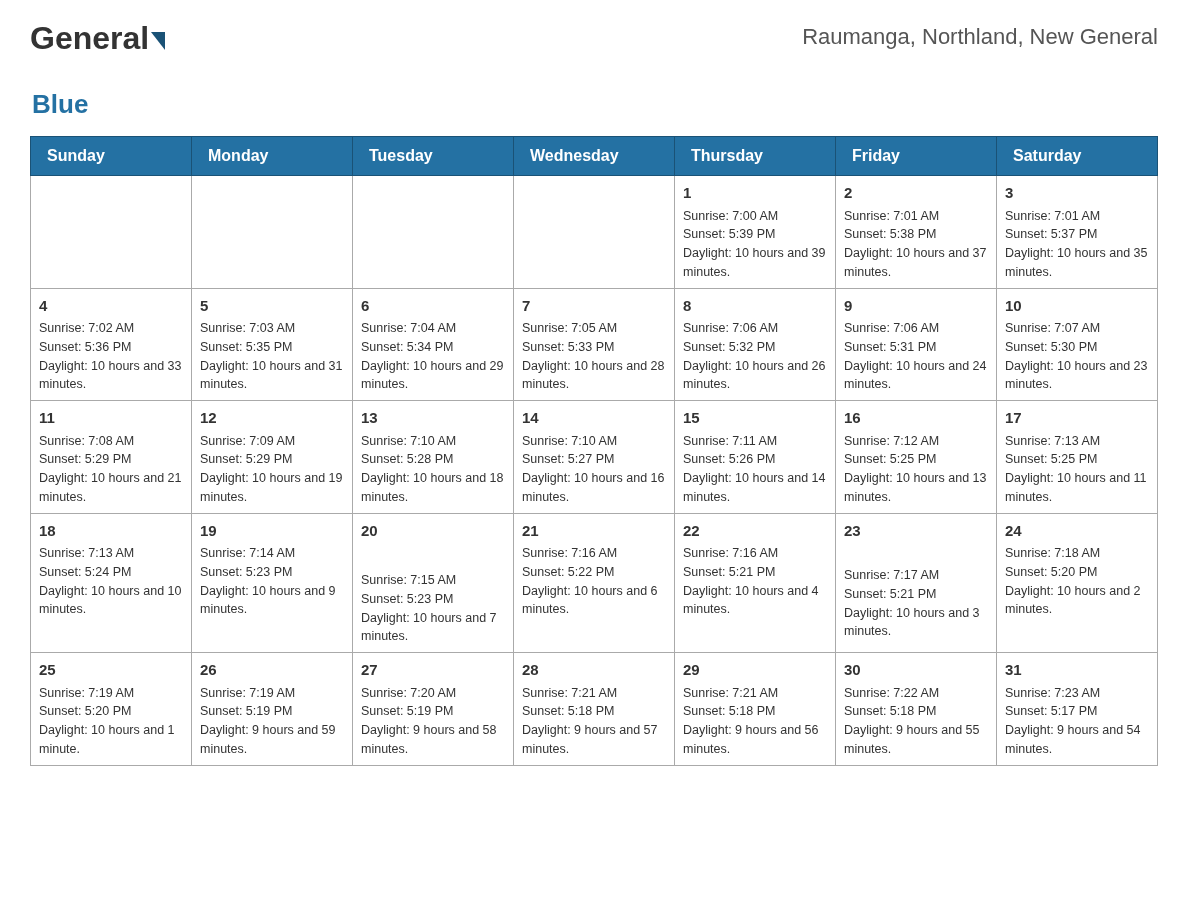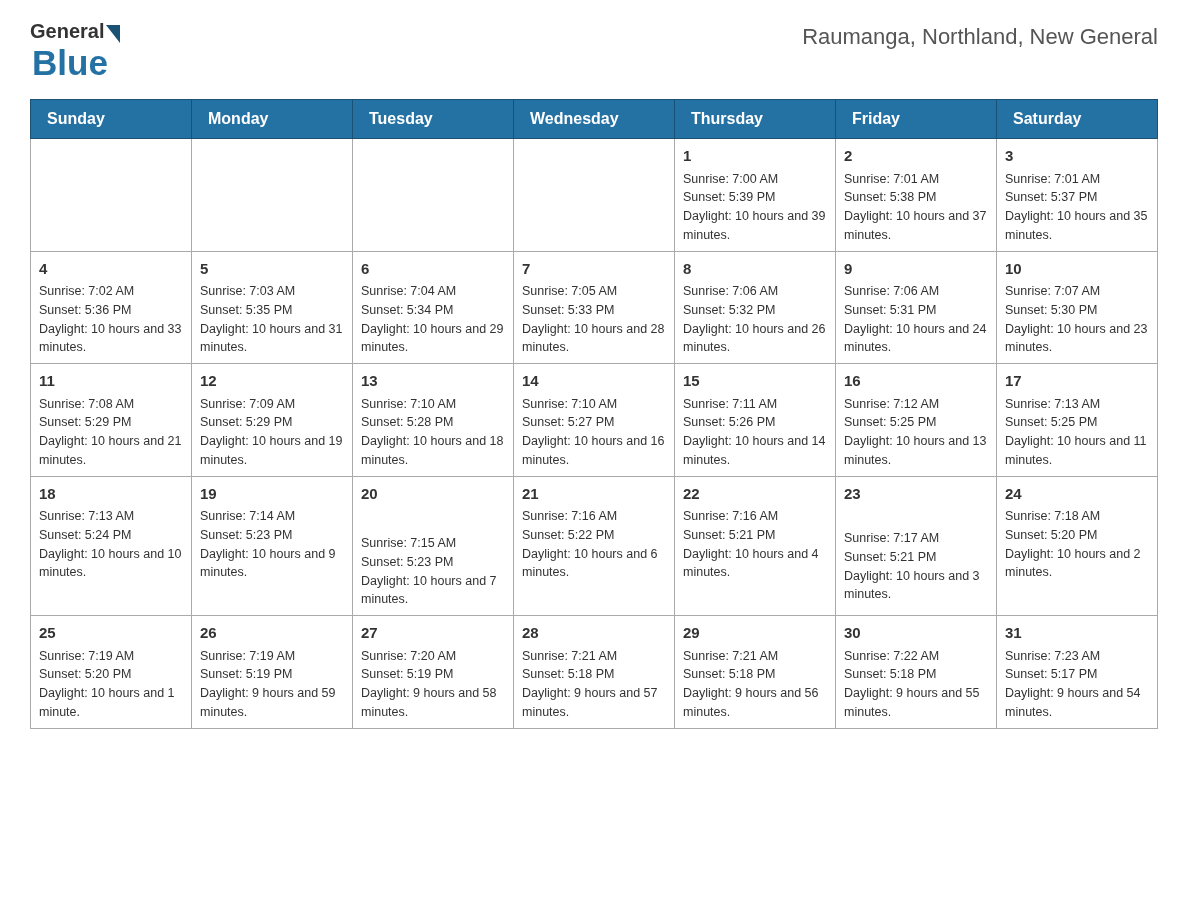--- a/index.html
+++ b/index.html
@@ -20,38 +20,39 @@
     .logo {
       display: flex;
       flex-direction: column;
       align-items: flex-start;
     }
     .logo-top {
       display: flex;
       align-items: center;
     }
     .logo-general {
-      font-size: 20px;
+      font-size: 32px;
       font-weight: bold;
       color: #333;
     }
     .logo-arrow {
       width: 0;
       height: 0;
       border-left: 14px solid transparent;
       border-right: 0px solid transparent;
       border-top: 18px solid #1a5276;
       margin-left: 2px;
       margin-top: 4px;
     }
     .logo-blue {
-      font-size: 35px;
+      font-size: 26px;
       font-weight: bold;
       color: #2471a3;
       margin-left: 2px;
+      margin-top: 32px;
     }
     .title-block {
       text-align: right;
     }
     .month-year {
       font-size: 52px;
       font-weight: bold;
       color: #333;
       line-height: 1.1;
     }

